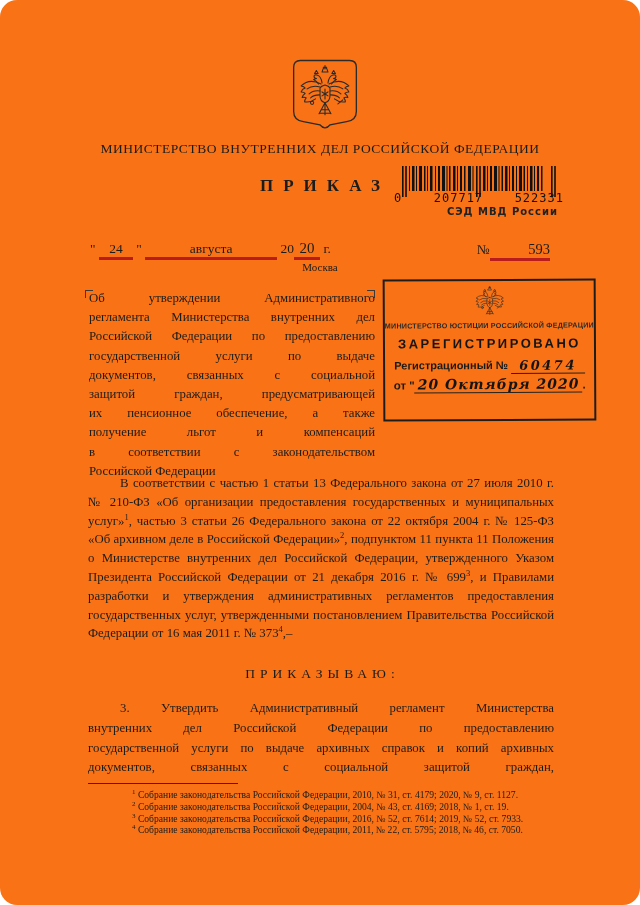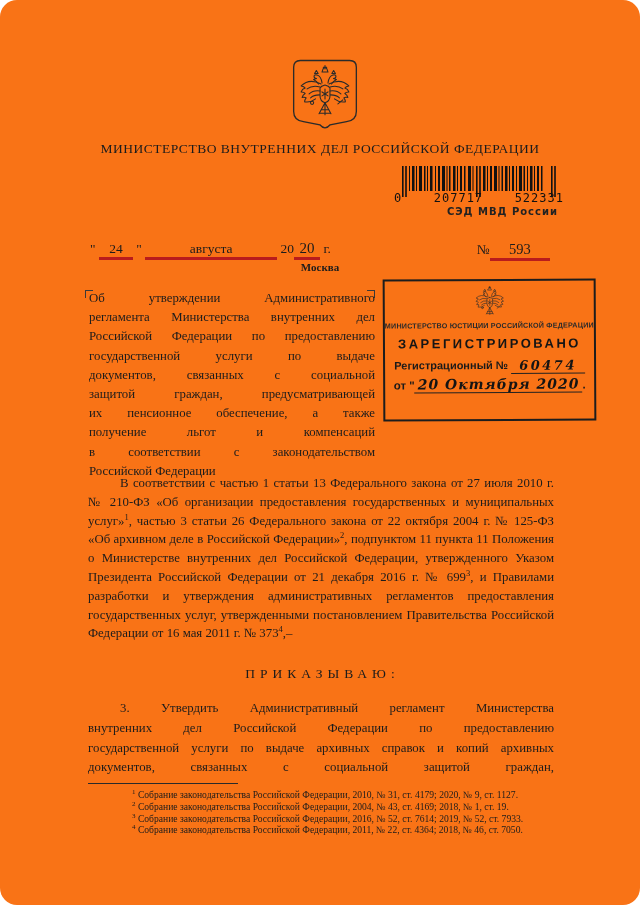--- a/index.html
+++ b/index.html
@@ -21,23 +21,23 @@
     font-size:12px;letter-spacing:1px;color:#111;}
   .barcode-caption{position:absolute;left:402px;top:206px;width:156px;text-align:right;
     font-family:"DejaVu Sans", sans-serif;font-weight:bold;font-size:10px;
     letter-spacing:1px;color:#222;}
   
   .date-row{position:absolute;left:90px;top:240px;font-size:13.5px;white-space:nowrap;}
   .u{display:inline-block;text-align:center;border-bottom:3px solid #b91c1c;}
   .u-day{width:34px;}
   .u-month{width:132px;}
   .u-year{width:26px;font-size:15px;}
-  .city{position:absolute;left:0;top:261px;width:640px;text-align:center;font-size:11px;font-weight:bold;}
+  .city{position:absolute;left:0;top:261px;width:640px;text-align:center;font-size:11px;}
   .num-row{position:absolute;left:477px;top:241px;font-size:13.5px;}
-  .u-num{width:60px;font-size:14.5px;}
+  .u-num{width:60px;font-size:14.5px;text-align:right;}
   
   .subject{position:absolute;left:89px;top:289px;width:286px;
     font-size:12.8px;line-height:19.2px;}
   .sub-line{text-align:justify;text-align-last:justify;}
   .sub-line.last{text-align-last:left;}
   .corner{position:absolute;width:7px;height:7px;}
   .corner-l{left:85px;top:290px;border-top:1.2px solid #3a3a3a;border-left:1.2px solid #3a3a3a;}
   .corner-r{left:367px;top:290px;border-top:1.2px solid #3a3a3a;border-right:1.2px solid #3a3a3a;}
   
   .stamp{position:absolute;left:383px;top:279px;width:209px;height:138px;
@@ -99,20 +99,21 @@
       </g>
     </symbol>
   </svg>
 
   <svg class="emblem" viewBox="0 0 64 72">
     <path d="M8,1.5 H56 Q62.5,1.5 62.5,8 V51 Q62.5,59.5 53,61 L37,64 Q32,70 27,64 L11,61 Q1.5,59.5 1.5,51 V8 Q1.5,1.5 8,1.5 Z" fill="none" stroke="#2b2b2b" stroke-width="1.3"></path>
     <use href="#sym-eagle" x="2" y="4" width="60" height="58"></use>
   </svg>
 
   <div class="org-name">МИНИСТЕРСТВО ВНУТРЕННИХ ДЕЛ РОССИЙСКОЙ ФЕДЕРАЦИИ</div>
+  <div class="doc-type">ПРИКАЗ</div>
 
   <svg class="barcode" viewBox="0 0 156 31">
     <g fill="#111">
       <rect x="0" y="0" width="1.6" height="31"></rect>
         <rect x="3.2" y="0" width="1.6" height="31"></rect>
       <rect x="7" y="0" width="1" height="25"></rect>
         <rect x="10" y="0" width="2.5" height="25"></rect>
       <rect x="14" y="0" width="1" height="25"></rect>
         <rect x="17" y="0" width="3" height="25"></rect>
       <rect x="22" y="0" width="1.5" height="25"></rect>
@@ -213,16 +214,16 @@
     <div class="p2-line">внутренних дел Российской Федерации по предоставлению</div>
     <div class="p2-line">государственной услуги по выдаче архивных справок и копий архивных</div>
     <div class="p2-line">документов, связанных с социальной защитой граждан,</div>
   </div>
 
   <div class="fn-rule"></div>
   <div class="footnotes">
     <div class="fn"><sup>1</sup> <span>Собрание законодательства Российской Федерации, 2010, № 31, ст. 4179; 2020, № 9, ст. 1127.</span></div>
     <div class="fn"><sup>2</sup> <span>Собрание законодательства Российской Федерации, 2004, № 43, ст. 4169; 2018, № 1, ст. 19.</span></div>
     <div class="fn"><sup>3</sup> <span>Собрание законодательства Российской Федерации, 2016, № 52, ст. 7614; 2019, № 52, ст. 7933.</span></div>
-    <div class="fn"><sup>4</sup> <span>Собрание законодательства Российской Федерации, 2011, № 22, ст. 4364; 2018, № 46, ст. 7050.</span></div>
+    <div class="fn"><sup>4</sup> <span>Собрание законодательства Российской Федерации, 2011, № 22, ст. 5795; 2018, № 46, ст. 7050.</span></div>
   </div>
 
 </div>
 
 </body></html>

